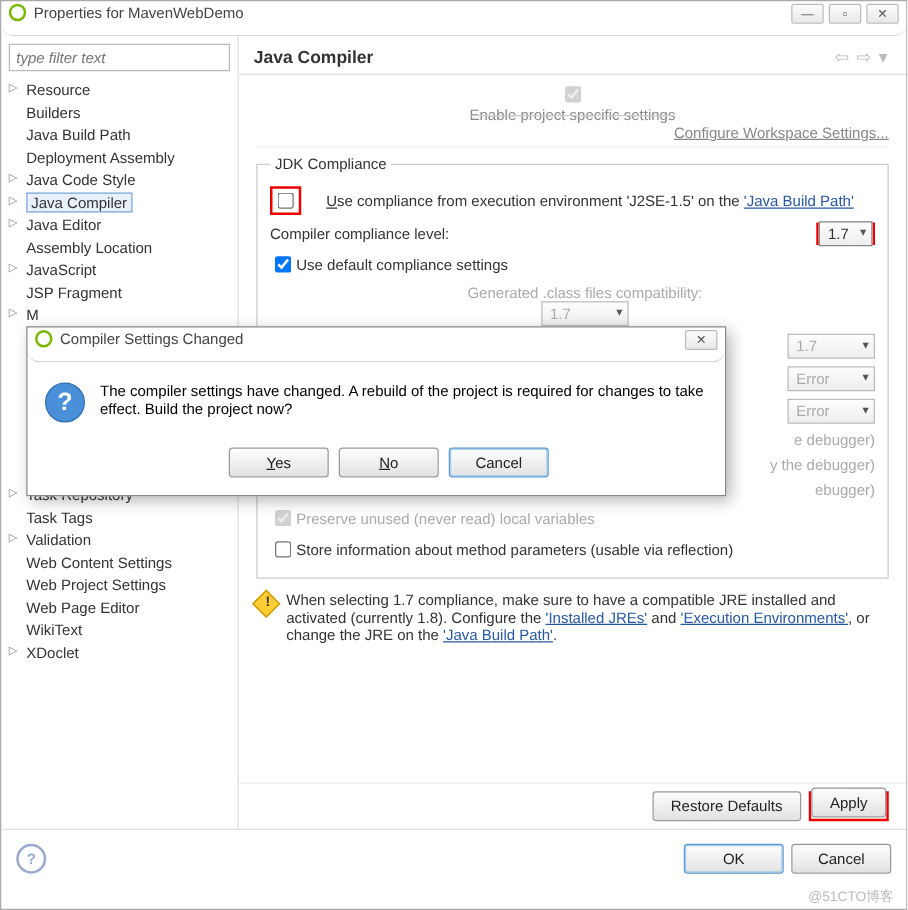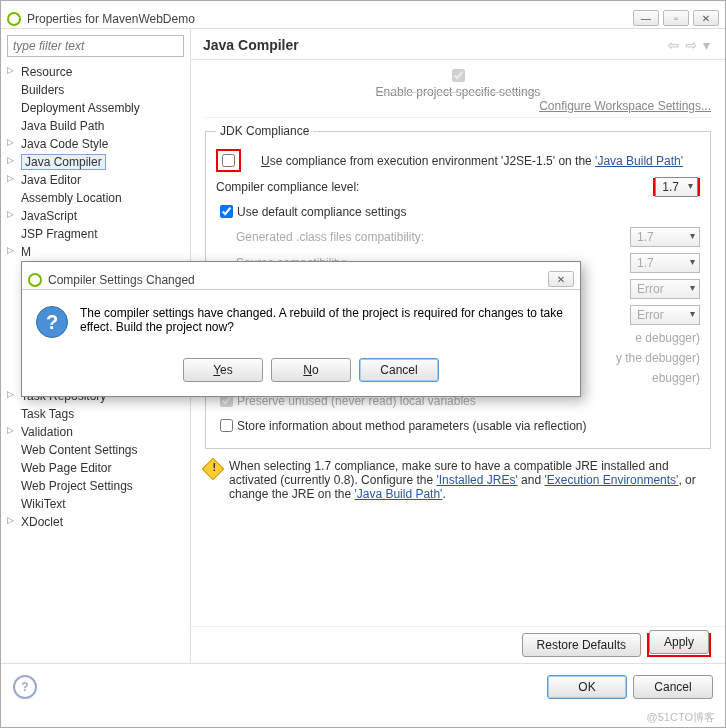--- a/index.html
+++ b/index.html
@@ -1,18 +1,18 @@
 <!DOCTYPE html>
 <html><head>
 <meta charset="utf-8">
 <style>
 * { box-sizing: border-box; font-family: "Segoe UI", Tahoma, sans-serif; font-size: 12px; }
 body { margin: 0; background: #fff; }
 .window { width: 726px; height: 728px; border: 1px solid #aaa; background: #fff; position: relative; }
-.titlebar { height: 28px; display: flex; align-items: flex-end; padding: 2px 6px; border-bottom: 1px solid #ddd; }
+.titlebar { height: 28px; display: flex; align-items: flex-start; padding: 2px 6px; border-bottom: 1px solid #ddd; border-radius: 10px; }
 .titlebar .ico { width: 14px; height: 14px; border: 2px solid #7ab800; border-radius: 50%; margin-right: 6px; }
 .titlebar .title { color: #444; flex: 1; }
 .winbtns { display: flex; gap: 4px; }
 .winbtn { width: 26px; height: 16px; border: 1px solid #bbb; border-radius: 2px; background: linear-gradient(#fcfcfc,#e8e8e8); display:flex; align-items:center; justify-content:center; color:#555; font-size:10px; }
 .body { display: flex; height: calc(100% - 28px - 46px - 18px); }
 .sidebar { width: 190px; border-right: 1px solid #e0e0e0; padding: 6px; overflow: hidden; }
 .filter { width: 100%; border: 1px solid #bbb; padding: 3px 5px; color: #888; font-style: italic; margin-bottom: 6px; }
 .tree { font-size: 12px; color: #333; }
 .node { padding: 2px 0 2px 14px; position: relative; white-space: nowrap; }
 .node.expandable::before { content: "▷"; position: absolute; left: 0; top: 2px; color: #888; font-size: 9px; }
@@ -68,42 +68,42 @@
       <div class="winbtn">✕</div>
     </div>
   </div>
 
   <div class="body">
     <div class="sidebar">
       <input class="filter" placeholder="type filter text" style="">
       <div class="tree" id="tree">
           <div class="node expandable"><span>Resource</span></div>
           <div class="node"><span>Builders</span></div>
+          <div class="node"><span>Java Build Path</span></div>
           <div class="node"><span>Deployment Assembly</span></div>
-          <div class="node"><span>Java Build Path</span></div>
           <div class="node expandable"><span>Java Code Style</span></div>
           <div class="node expandable selected"><span>Java Compiler</span></div>
           <div class="node expandable"><span>Java Editor</span></div>
           <div class="node"><span>Assembly Location</span></div>
           <div class="node expandable"><span>JavaScript</span></div>
           <div class="node"><span>JSP Fragment</span></div>
           <div class="node expandable"><span>M</span></div>
           <div class="node"><span>Pr</span></div>
           <div class="node"><span>Pr</span></div>
           <div class="node"><span>Re</span></div>
           <div class="node"><span>Ru</span></div>
           <div class="node"><span>Se</span></div>
           <div class="node"><span>Ta</span></div>
           <div class="node"><span>Targeted Runtimes</span></div>
           <div class="node expandable"><span>Task Repository</span></div>
           <div class="node"><span>Task Tags</span></div>
           <div class="node expandable"><span>Validation</span></div>
           <div class="node"><span>Web Content Settings</span></div>
+          <div class="node"><span>Web Project Settings</span></div>
           <div class="node"><span>Web Page Editor</span></div>
-          <div class="node"><span>Web Project Settings</span></div>
           <div class="node"><span>WikiText</span></div>
           <div class="node expandable"><span>XDoclet</span></div>
         </div>
     </div>
 
     <div class="main">
       <div class="mainhdr">
         <div class="ttl">Java Compiler</div>
         <span class="navarrow">⇦</span>
         <span class="navarrow">⇨</span>
@@ -130,21 +130,21 @@
           <div class="row">
             <span class="lbl">Compiler compliance level:</span>
             <span class="redbox"><span class="sel">1.7</span></span>
           </div>
 
           <div class="row">
             <input type="checkbox" class="chk" checked="" style="">
             <span>Use default compliance settings</span>
           </div>
 
-          <div class="row disabled" style="padding-left:20px;">
+          <div class="row disabled" style="padding-left:20px;flex-direction:column;">
             <span class="lbl">Generated .class files compatibility:</span>
             <span class="sel disabled">1.7</span>
           </div>
           <div class="row disabled" style="padding-left:20px;">
             <span class="lbl">Source compatibility:</span>
             <span class="sel disabled">1.7</span>
           </div>
           <div class="row disabled" style="padding-left:20px;">
             <span class="lbl">&nbsp;</span>
             <span class="sel disabled">Error</span>
@@ -170,21 +170,21 @@
             </div>
           <div class="row">
               <input type="checkbox" class="chk" style="">
               <span>Store information about method parameters (usable via reflection)</span>
             </div>
         </fieldset>
 
         <div class="warn">
           <div class="warnico"></div>
           <div>
-            <span>When selecting 1.7 compliance, make sure to have a compatible JRE installed and activated (currently 0.8). Configure the </span><a class="link">'Installed JREs'</a><span> and </span><a class="link">'Execution Environments'</a><span>, or change the JRE on the </span><a class="link">'Java Build Path'</a><span>.</span>
+            <span>When selecting 1.7 compliance, make sure to have a compatible JRE installed and activated (currently 1.8). Configure the </span><a class="link">'Installed JREs'</a><span> and </span><a class="link">'Execution Environments'</a><span>, or change the JRE on the </span><a class="link">'Java Build Path'</a><span>.</span>
           </div>
         </div>
       </div>
 
       <div class="subfooter" style="position:absolute; bottom:0; left:0; right:0;">
         <div class="btn">Restore Defaults</div>
         <span class="redwrap"><span class="btn">Apply</span></span>
       </div>
     </div>
   </div>

